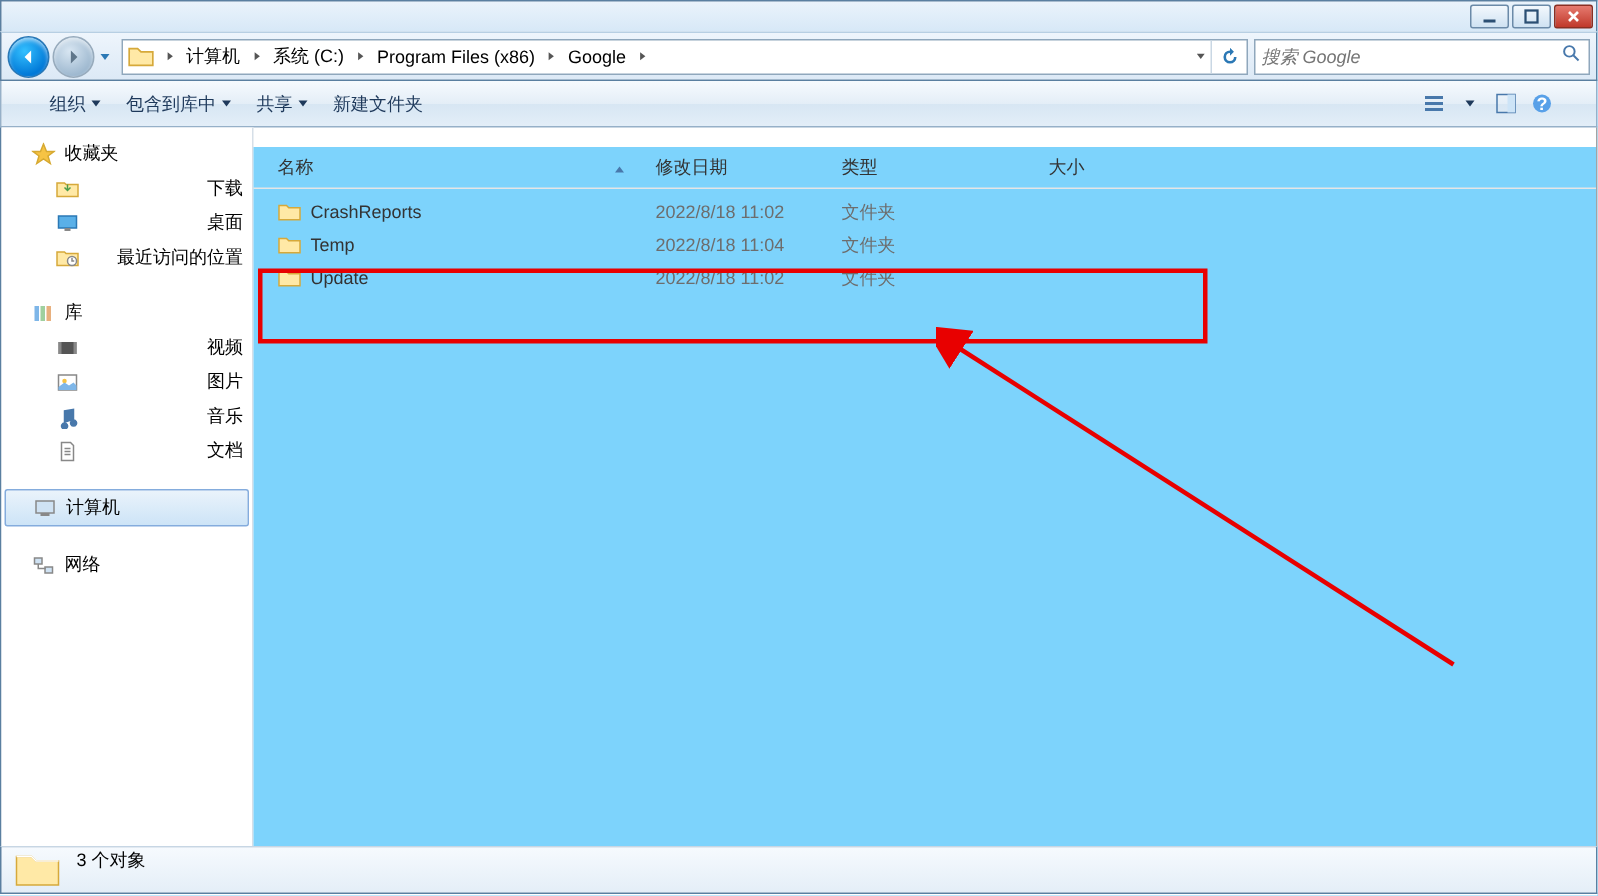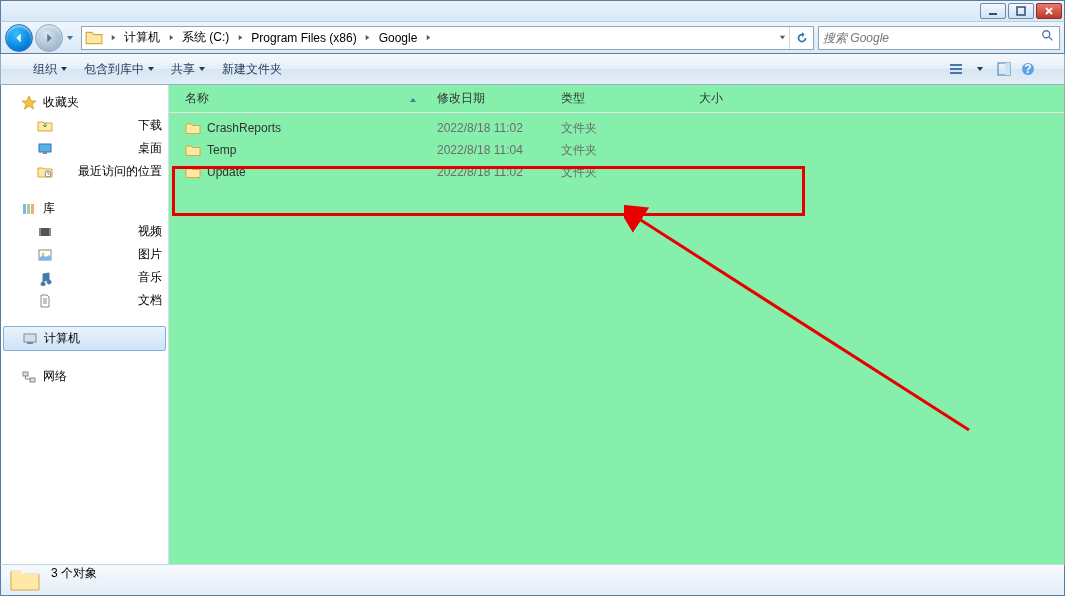--- a/index.html
+++ b/index.html
@@ -20,42 +20,42 @@
 .nav-drop { width: 14px; display: flex; align-items: center; justify-content: center; }
 .nav-drop svg { width: 8px; height: 8px; fill: #2b78b5; }
 
 .addrbar { flex: 1; height: 24px; background: #fff; border: 1px solid #8fa7bc; margin: 0 4px; display: flex; align-items: center; }
 .addr-icon { width: 18px; height: 18px; margin: 0 3px; }
 .crumb { display: flex; align-items: center; height: 100%; padding: 0 4px; cursor: default; }
 .crumb-sep { width: 14px; height: 100%; display: flex; align-items: center; justify-content: center; }
 .crumb-sep svg { width: 7px; height: 7px; fill: #555; }
 .addr-refresh { width: 24px; height: 22px; border-left: 1px solid #c9d7e4; display: flex; align-items: center; justify-content: center; }
 
-.searchbox { width: 242px; height: 24px; background: #fff; border: 1px solid #8fa7bc; display: flex; align-items: center; padding: 0 4px; }
+.searchbox { width: 224px; height: 24px; background: #fff; border: 1px solid #8fa7bc; display: flex; align-items: center; padding: 0 4px; }
 .searchbox input { border: none; outline: none; flex: 1; color: #666; font-style: italic; }
 .searchbox svg { width: 14px; height: 14px; }
 
 
 .toolbar { height: 31px; background: linear-gradient(#f6fafe, #e4eef7 50%, #d7e6f3 51%, #e3eef8); border: 1px solid #96b0c8; border-top: none; display: flex; align-items: center; padding: 0 24px; }
 .tool-item { display: flex; align-items: center; height: 100%; padding: 0 8px; color: #1e395b; cursor: default; }
 .tool-item .chev { margin-left: 3px; }
 .tool-spacer { flex: 1; }
 .tool-icon { width: 24px; height: 100%; display: flex; align-items: center; justify-content: center; }
 .tool-icon svg { width: 16px; height: 16px; }
 
 
 .body { display: flex; height: 479px; border-left: 1px solid #5a7fa0; border-right: 1px solid #a3a3a3; }
 .sidebar { width: 168px; background: #fff; border-right: 1px solid #d6dfe8; overflow-y: auto; padding: 6px 0; }
 .side-group { margin-bottom: 14px; }
 .side-head, .side-item { display: flex; align-items: center; padding: 3px 6px 3px 20px; cursor: default; }
 .side-item { padding-left: 36px; justify-content: space-between; }
 .side-head.computer { background: linear-gradient(#eaf3fb, #cde4f7); border: 1px solid #84acdd; border-radius: 2px; margin: 0 2px; padding-left: 18px; }
 .si-icon { width: 16px; height: 16px; margin-right: 6px; display: flex; align-items: center; justify-content: center; }
 
-.main { flex: 1; background: #86efac; position: relative; }
+.main { flex: 1; background: #7dd3fc; position: relative; margin-top: 13px; }
 .cols { display: flex; height: 28px; align-items: center; border-bottom: 1px solid #e5e5e5; padding-left: 10px; color: #333; }
 .col { padding: 0 6px; }
 .col.name { width: 252px; display: flex; align-items: center; }
 .col.date { width: 124px; }
 .col.type { width: 116px; }
 .col.size { width: 80px; text-align: center; }
 .sort-ind { margin-left: auto; margin-right: 8px; }
 
 .rows { padding-top: 4px; }
 .row { display: flex; align-items: center; height: 22px; padding-left: 10px; cursor: default; }

